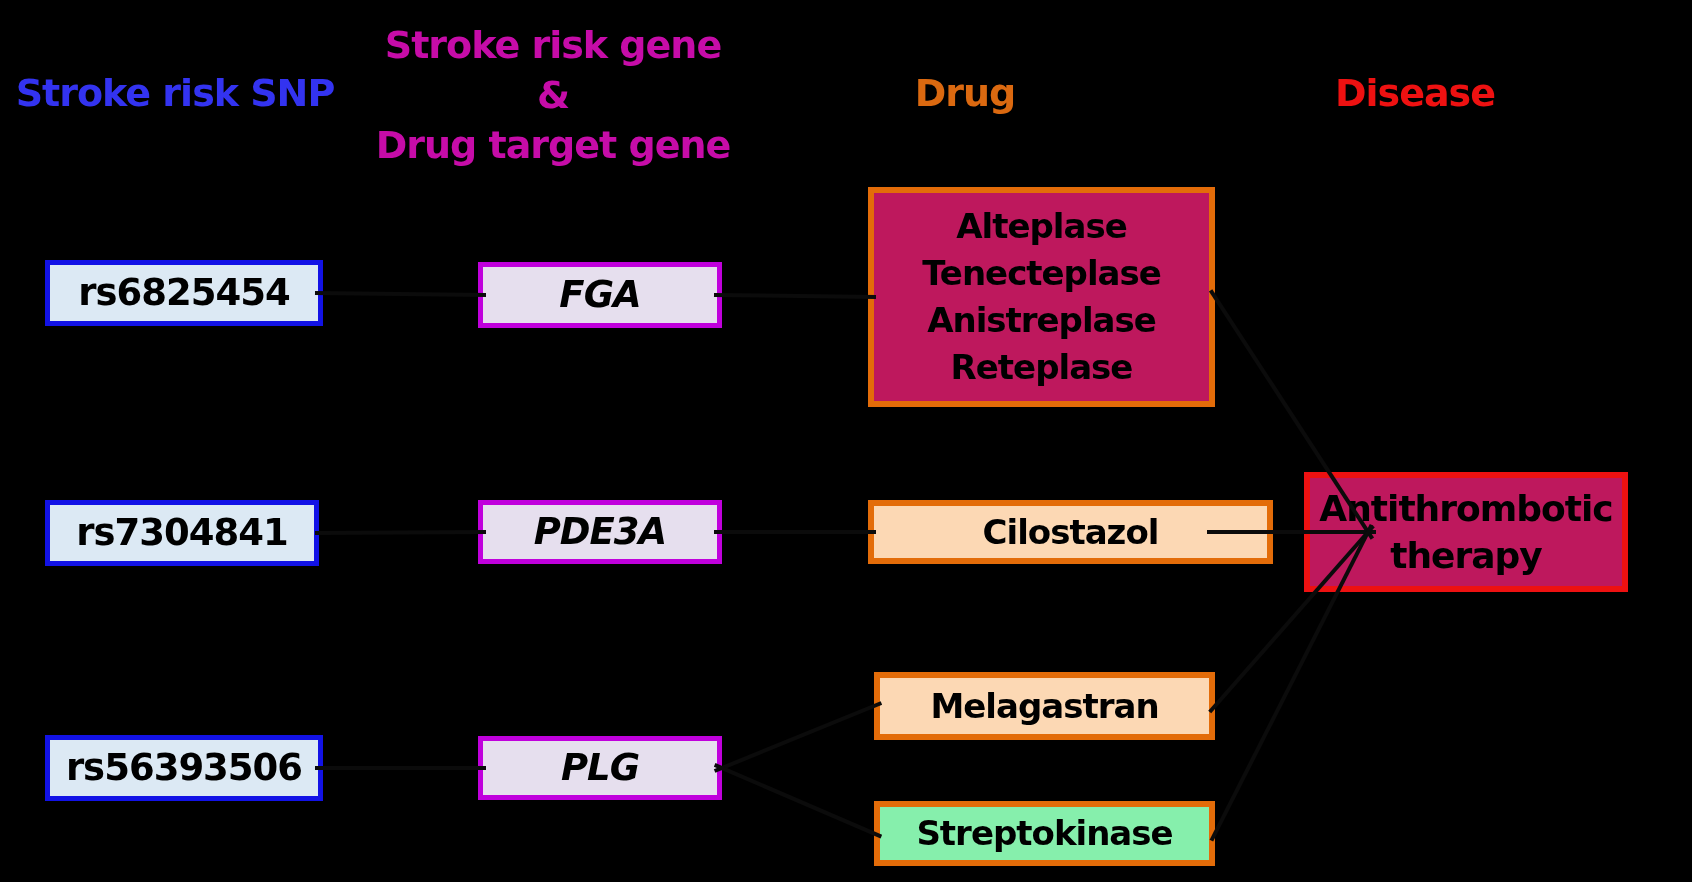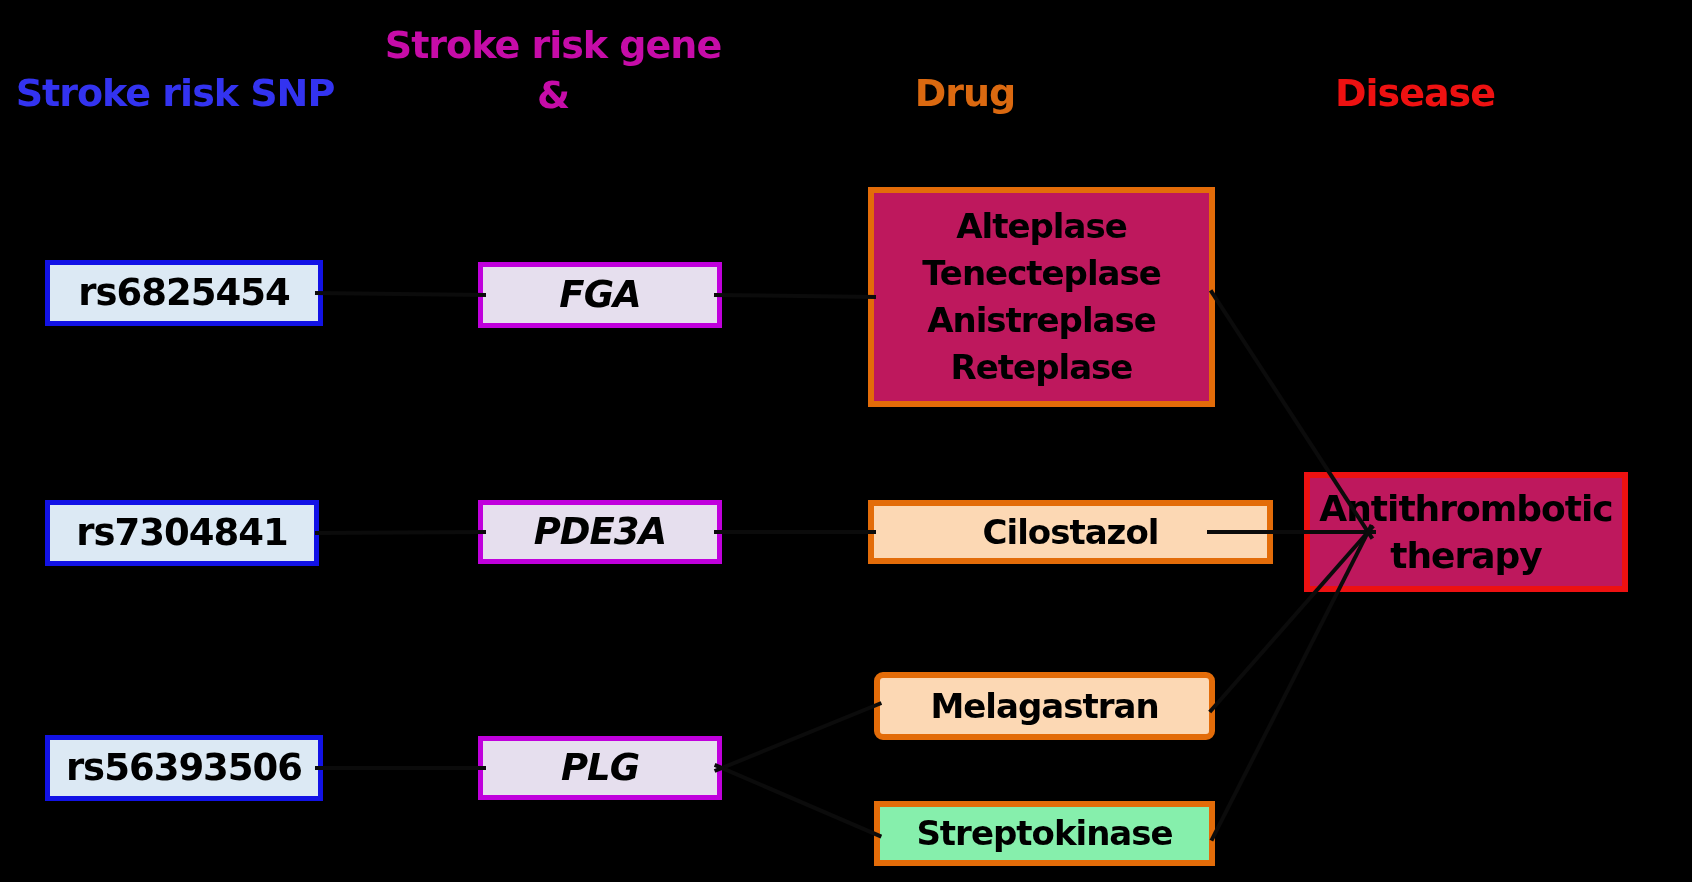--- a/index.html
+++ b/index.html
@@ -34,20 +34,21 @@
 </head>
 <body>
 
 <div id="canvas">
 
   <div class="hdr" id="hdr-snp" style="color: rgb(51, 51, 240);">Stroke risk SNP</div>
 
   <div class="hdr" id="hdr-gene" style="color: rgb(198, 12, 168);">
     <div>Stroke risk gene</div>
     <div>&amp;</div>
+    <div>Drug target gene</div>
   </div>
 
   <div class="hdr" id="hdr-drug" style="color: rgb(219, 105, 16);">Drug</div>
 
   <div class="hdr" id="hdr-disease" style="color: rgb(238, 17, 17);">Disease</div>
 
   <svg id="edges" width="1692" height="882">
       <line x1="315.0006658897964" y1="292.8967827856748" x2="485.9993341102036" y2="295.1032172143252" stroke="#0B0B0B" stroke-width="4"></line>
       <line x1="315.0001664880389" y1="533.0516118291094" x2="485.9998335119611" y2="531.9483881708906" stroke="#0B0B0B" stroke-width="4"></line>
       <line x1="315" y1="768" x2="486" y2="768" stroke="#0B0B0B" stroke-width="4"></line>
@@ -82,21 +83,21 @@
       </div>
       <div class="node drug" style="left: 868px; top: 187px; width: 347px; height: 220px; border-color: rgb(227, 108, 9); background: #be185d; color: rgb(0, 0, 0);">
         <div class="ln">Alteplase</div>
         <div class="ln">Tenecteplase</div>
         <div class="ln">Anistreplase</div>
         <div class="ln">Reteplase</div>
       </div>
       <div class="node drug" style="left: 868px; top: 500px; width: 405px; height: 64px; border-color: rgb(227, 108, 9); background: rgb(252, 216, 180); color: rgb(0, 0, 0);">
         <div class="ln">Cilostazol</div>
       </div>
-      <div class="node drug" style="left: 874px; top: 672px; width: 341px; height: 68px; border-color: rgb(227, 108, 9); background: rgb(252, 216, 180); color: rgb(0, 0, 0); border-radius: 9px;">
+      <div class="node drug" style="left: 874px; top: 672px; width: 341px; height: 68px; border-color: rgb(227, 108, 9); background: rgb(252, 216, 180); color: rgb(0, 0, 0);">
         <div class="ln">Melagastran</div>
       </div>
       <div class="node drug" style="left: 874px; top: 801px; width: 341px; height: 65px; border-color: rgb(227, 108, 9); background: #86efac; color: rgb(0, 0, 0);">
         <div class="ln">Streptokinase</div>
       </div>
       <div class="node disease" style="left: 1304px; top: 472px; width: 324px; height: 120px; border-color: rgb(238, 17, 17); background: #be185d; color: rgb(0, 0, 0);">
         <div class="ln">Antithrombotic</div>
         <div class="ln">therapy</div>
       </div>
     </div>

